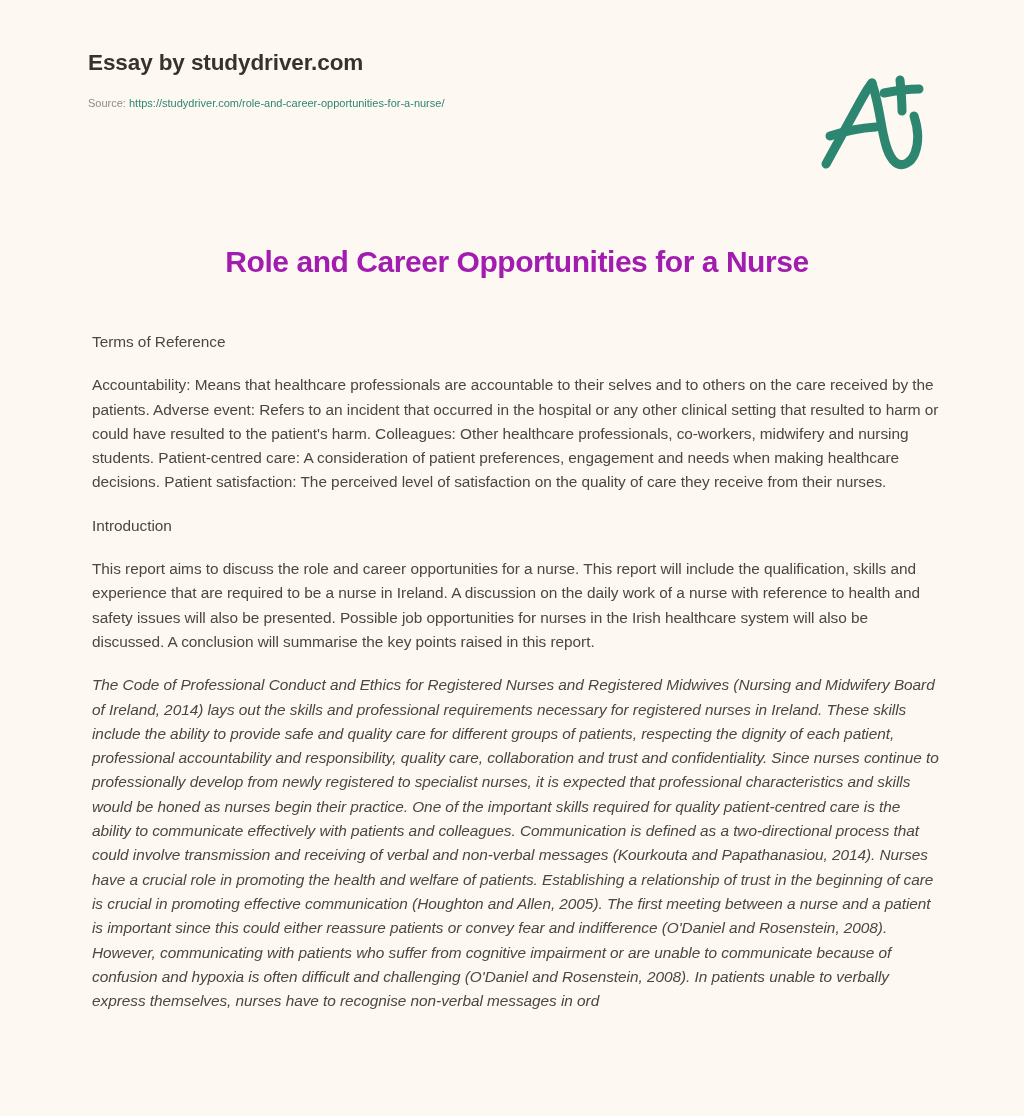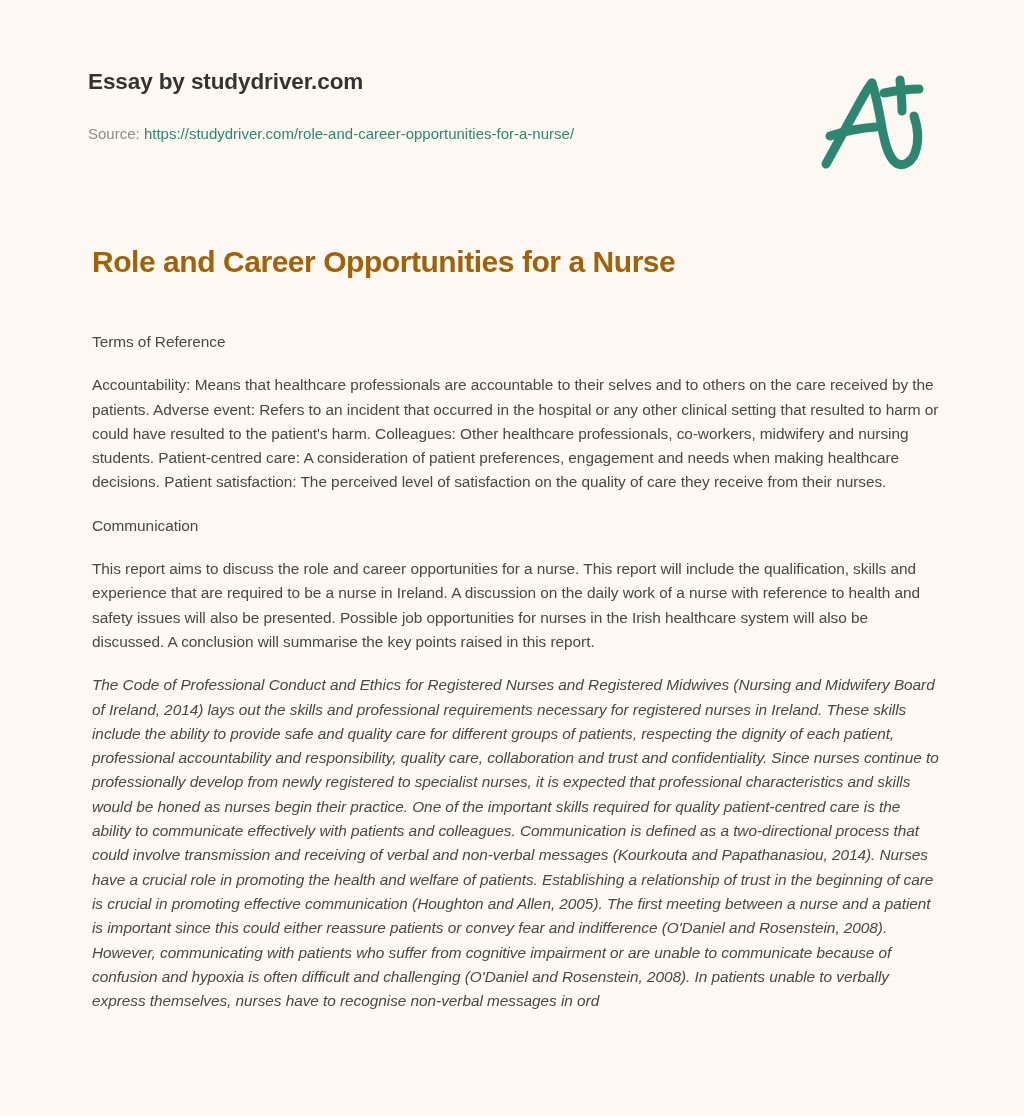--- a/index.html
+++ b/index.html
@@ -28,37 +28,37 @@
     position: absolute;
     left: 0;
     top: 0;
     width: 1024px;
     height: 200px;
   }
 
   .brand-block {
     position: absolute;
     left: 88px;
-    top: 67px;
+    top: 48px;
     width: 700px;
   }
 
   .brand-title {
     font-size: 22.5px;
     font-weight: bold;
     color: #35322f;
     letter-spacing: -0.1px;
     line-height: 30px;
     margin: 0;
     white-space: nowrap;
   }
 
   .source-line {
-    margin-top: 26px;
-    font-size: 15px;
+    margin-top: 14px;
+    font-size: 11px;
     line-height: 22px;
     white-space: nowrap;
   }
 
   .source-label {
     color: #8e8a85;
   }
 
   .source-url {
     color: #2d8670;
@@ -83,25 +83,26 @@
   .article {
     position: absolute;
     left: 92px;
     top: 243px;
     width: 850px;
   }
 
   .article-title {
     font-size: 30px;
     font-weight: bold;
-    color: #a16207;
+    color: #a21caf;
     letter-spacing: -0.45px;
     line-height: 38px;
     margin: 0;
     white-space: nowrap;
+    text-align: center;
   }
 
   .body-copy {
     margin-top: 49px;
   }
 
   .para {
     font-size: 15.4px;
     line-height: 24.3px;
     color: #4a4744;
@@ -154,19 +155,19 @@
     </div>
 
   </div>
 
   <div class="article">
     <h1 class="article-title">Role and Career Opportunities for a Nurse</h1>
 
     <div class="body-copy">
         <p class="para section-heading">Terms of Reference</p>
         <p class="para">Accountability: Means that healthcare professionals are accountable to their selves and to others on the care received by the patients. Adverse event: Refers to an incident that occurred in the hospital or any other clinical setting that resulted to harm or could have resulted to the patient's harm. Colleagues: Other healthcare professionals, co-workers, midwifery and nursing students. Patient-centred care: A consideration of patient preferences, engagement and needs when making healthcare decisions. Patient satisfaction: The perceived level of satisfaction on the quality of care they receive from their nurses.</p>
-        <p class="para section-heading">Communication</p>
+        <p class="para section-heading">Introduction</p>
         <p class="para">This report aims to discuss the role and career opportunities for a nurse. This report will include the qualification, skills and experience that are required to be a nurse in Ireland. A discussion on the daily work of a nurse with reference to health and safety issues will also be presented. Possible job opportunities for nurses in the Irish healthcare system will also be discussed. A conclusion will summarise the key points raised in this report.</p>
         <p class="para">The Code of Professional Conduct and Ethics for Registered Nurses and Registered Midwives (Nursing and Midwifery Board of Ireland, 2014) lays out the skills and professional requirements necessary for registered nurses in Ireland. These skills include the ability to provide safe and quality care for different groups of patients, respecting the dignity of each patient, professional accountability and responsibility, quality care, collaboration and trust and confidentiality. Since nurses continue to professionally develop from newly registered to specialist nurses, it is expected that professional characteristics and skills would be honed as nurses begin their practice. One of the important skills required for quality patient-centred care is the ability to communicate effectively with patients and colleagues. Communication is defined as a two-directional process that could involve transmission and receiving of verbal and non-verbal messages (Kourkouta and Papathanasiou, 2014). Nurses have a crucial role in promoting the health and welfare of patients. Establishing a relationship of trust in the beginning of care is crucial in promoting effective communication (Houghton and Allen, 2005). The first meeting between a nurse and a patient is important since this could either reassure patients or convey fear and indifference (O'Daniel and Rosenstein, 2008). However, communicating with patients who suffer from cognitive impairment or are unable to communicate because of confusion and hypoxia is often difficult and challenging (O'Daniel and Rosenstein, 2008). In patients unable to verbally express themselves, nurses have to recognise non-verbal messages in ord</p>
       </div>
   </div>
 
 </div>
 
 </body></html>

